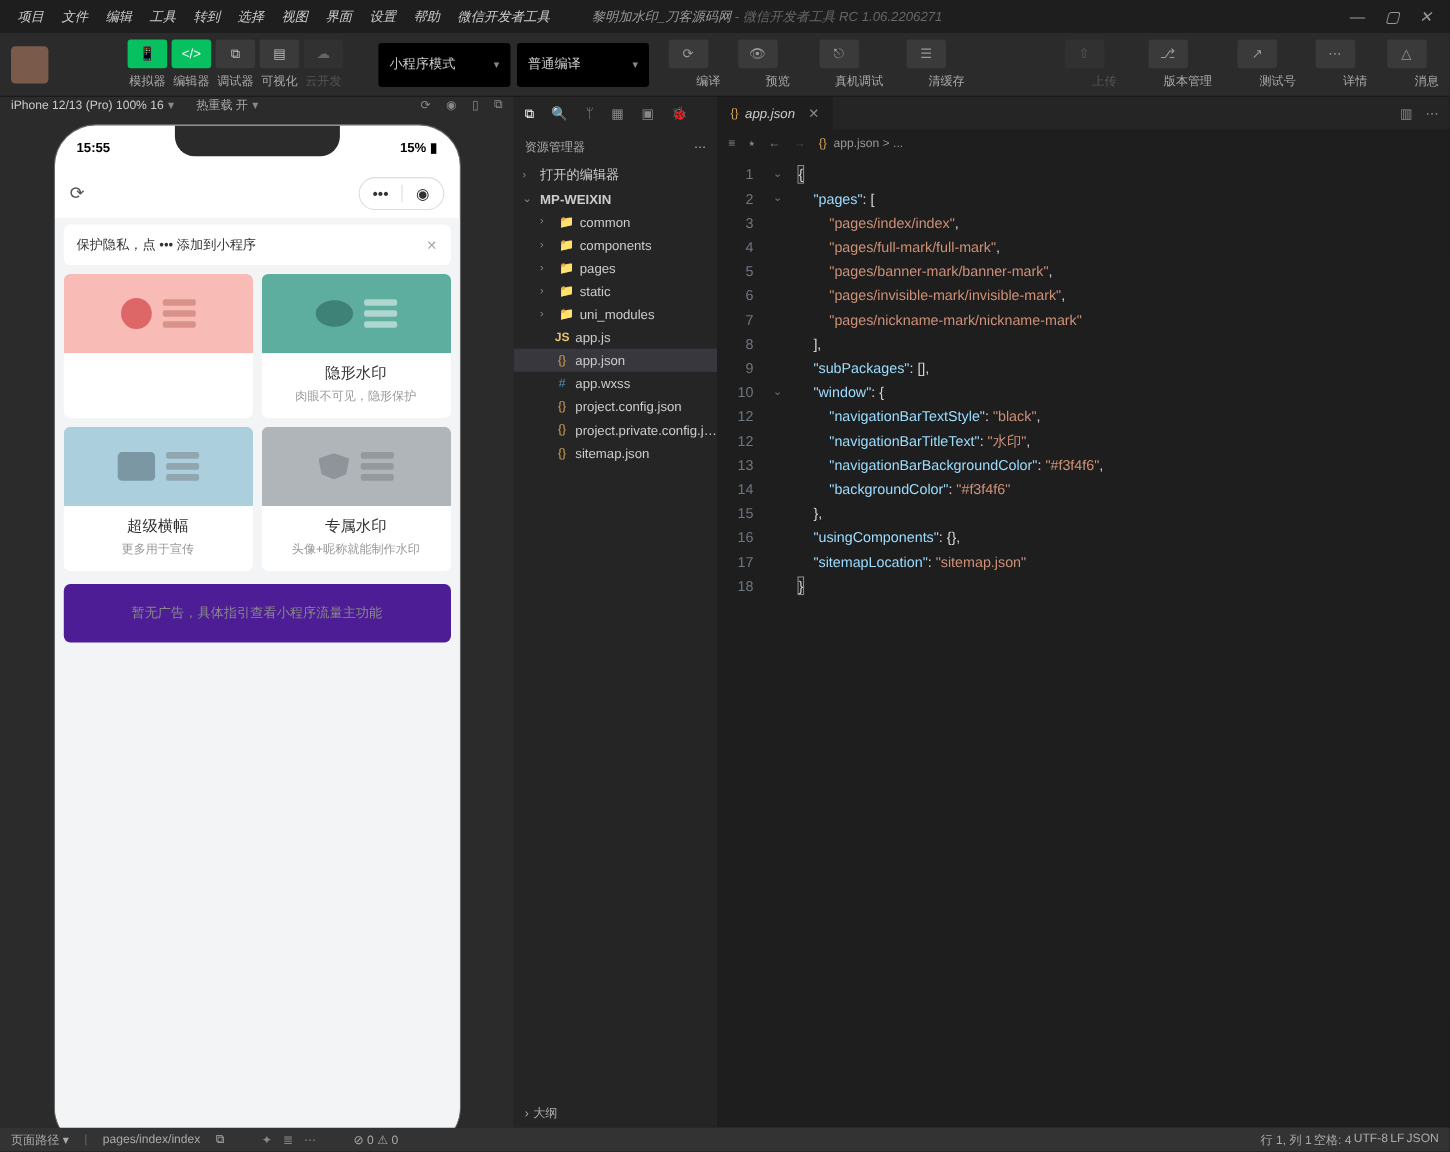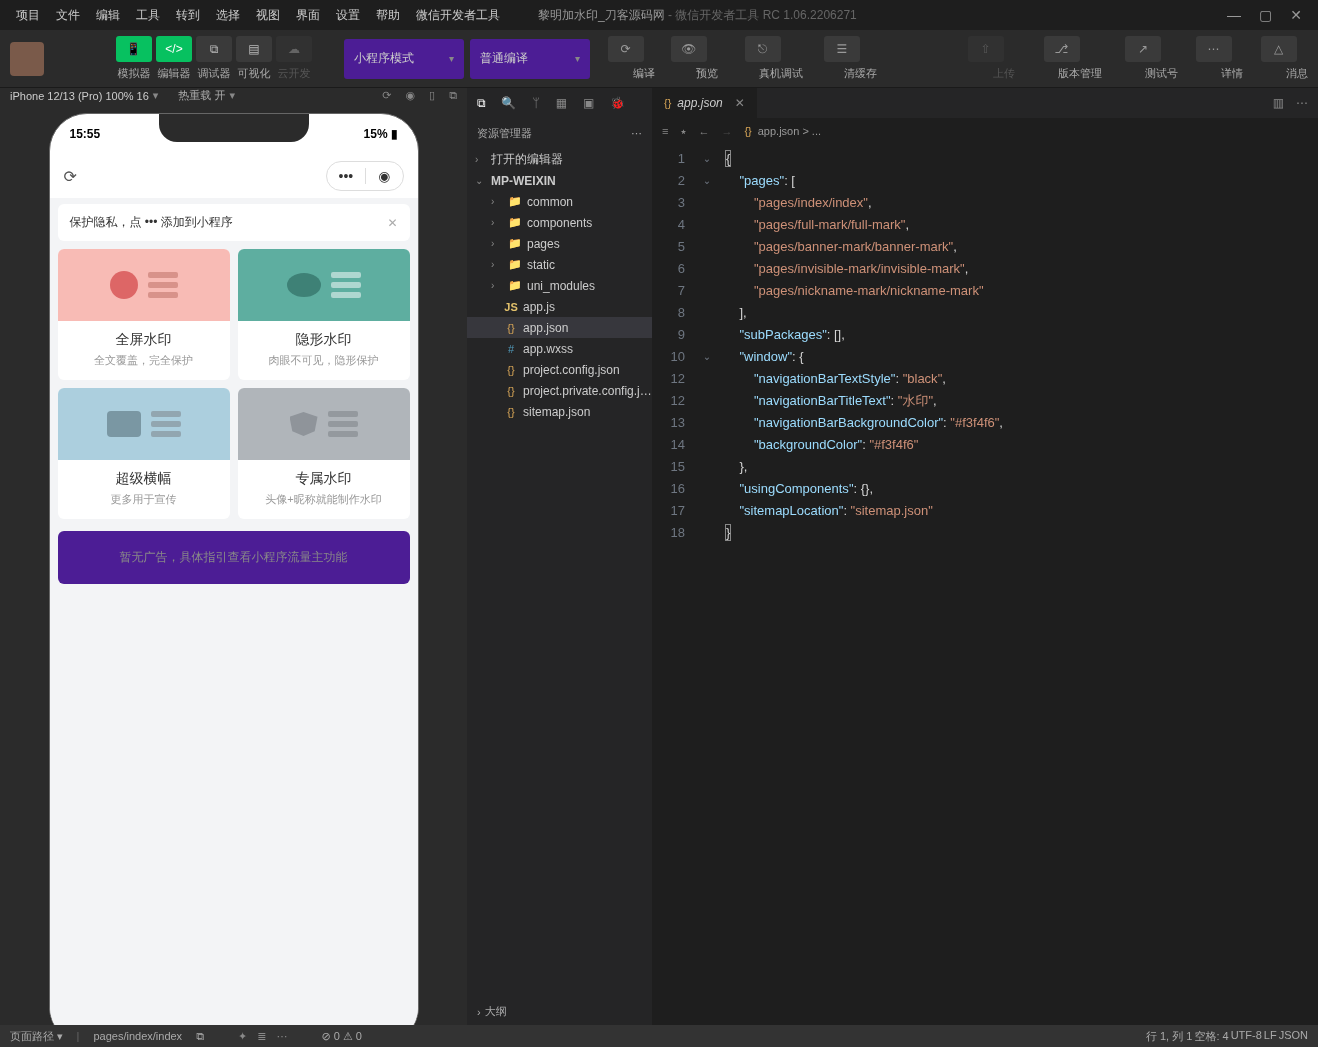--- a/index.html
+++ b/index.html
@@ -1,36 +1,36 @@
 <!DOCTYPE html>
 <html><head>
 <meta charset="utf-8">
 <style>
 * { margin: 0; padding: 0; box-sizing: border-box; font-family: -apple-system, "PingFang SC", "Microsoft YaHei", sans-serif; }
 body { background: #1e1e1e; color: #ccc; font-size: 12px; width: 1318px; height: 1047px; overflow: hidden; display: flex; flex-direction: column; }
 
 
-.menubar { height: 30px; background: #1e1e1e; display: flex; align-items: center; padding: 0 8px; gap: 0; }
+.menubar { height: 30px; background: #1e1e1e; display: flex; align-items: center; padding: 0 8px; gap: 0; font-style: italic; }
 .menubar .item { padding: 6px 8px; color: #ccc; cursor: pointer; white-space: nowrap; }
 .menubar .title { color: #999; margin-left: 30px; font-size: 12px; }
 .menubar .title .sub { color: #666; }
 .menubar .winctrl { margin-left: auto; display: flex; gap: 18px; padding-right: 8px; }
 .menubar .winctrl span { color: #999; cursor: pointer; font-size: 14px; }
 
 
 .toolbar { height: 58px; background: #2b2b2b; display: flex; align-items: center; padding: 0 10px; gap: 6px; border-bottom: 1px solid #1a1a1a; }
 .avatar { width: 34px; height: 34px; background: #7a5a4a; border-radius: 4px; }
 .btn-group { display: flex; flex-direction: column; align-items: center; }
 .btn-row { display: flex; gap: 4px; }
 .tool-btn { width: 36px; height: 26px; background: #3a3a3a; border-radius: 3px; display: flex; align-items: center; justify-content: center; color: #bbb; cursor: pointer; }
 .tool-btn.green { background: #07c160; color: #fff; }
 .tool-labels { display: flex; gap: 4px; margin-top: 4px; }
 .tool-labels span { width: 36px; text-align: center; font-size: 11px; color: #aaa; }
 .tool-labels span.dim { color: #555; }
-.sel { background: #4c1d95; height: 40px; padding: 0 10px; border-radius: 3px; display: flex; align-items: center; color: #ccc; min-width: 120px; justify-content: space-between; cursor: pointer; text-align: right; }
+.sel { background: #000000; height: 40px; padding: 0 10px; border-radius: 3px; display: flex; align-items: center; color: #ccc; min-width: 120px; justify-content: space-between; cursor: pointer; text-align: right; }
 .sel .arrow { color: #888; font-size: 10px; }
 .right-tools { margin-left: auto; display: flex; gap: 6px; }
 .rtool { display: flex; flex-direction: column; align-items: center; gap: 4px; }
 .rtool-icon { width: 36px; height: 26px; background: #3a3a3a; border-radius: 3px; display: flex; align-items: center; justify-content: center; color: #999; cursor: pointer; }
 .rtool-label { font-size: 11px; color: #aaa; margin-left: 37px; }
 .rtool.dim .rtool-label { color: #555; }
 .rtool-single { display: flex; flex-direction: column; align-items: center; gap: 4px; }
 
 
 .main { flex: 1; display: flex; overflow: hidden; }
@@ -256,24 +256,20 @@
           <div class="cards">
             <div class="card">
               <div class="card-img pink">
                   <div class="shape-circle"></div>
                   <div class="shape-lines">
                     <i></i>
                     <i></i>
                     <i></i>
                   </div>
                 </div>
-              <div class="card-text">
-                  <div class="card-title">全屏水印</div>
-                  <div class="card-sub">全文覆盖，完全保护</div>
-                </div>
             </div>
             <div class="card">
               <div class="card-img teal">
                   <div class="shape-eye"></div>
                   <div class="shape-lines">
                     <i></i>
                     <i></i>
                     <i></i>
                   </div>
                 </div>

